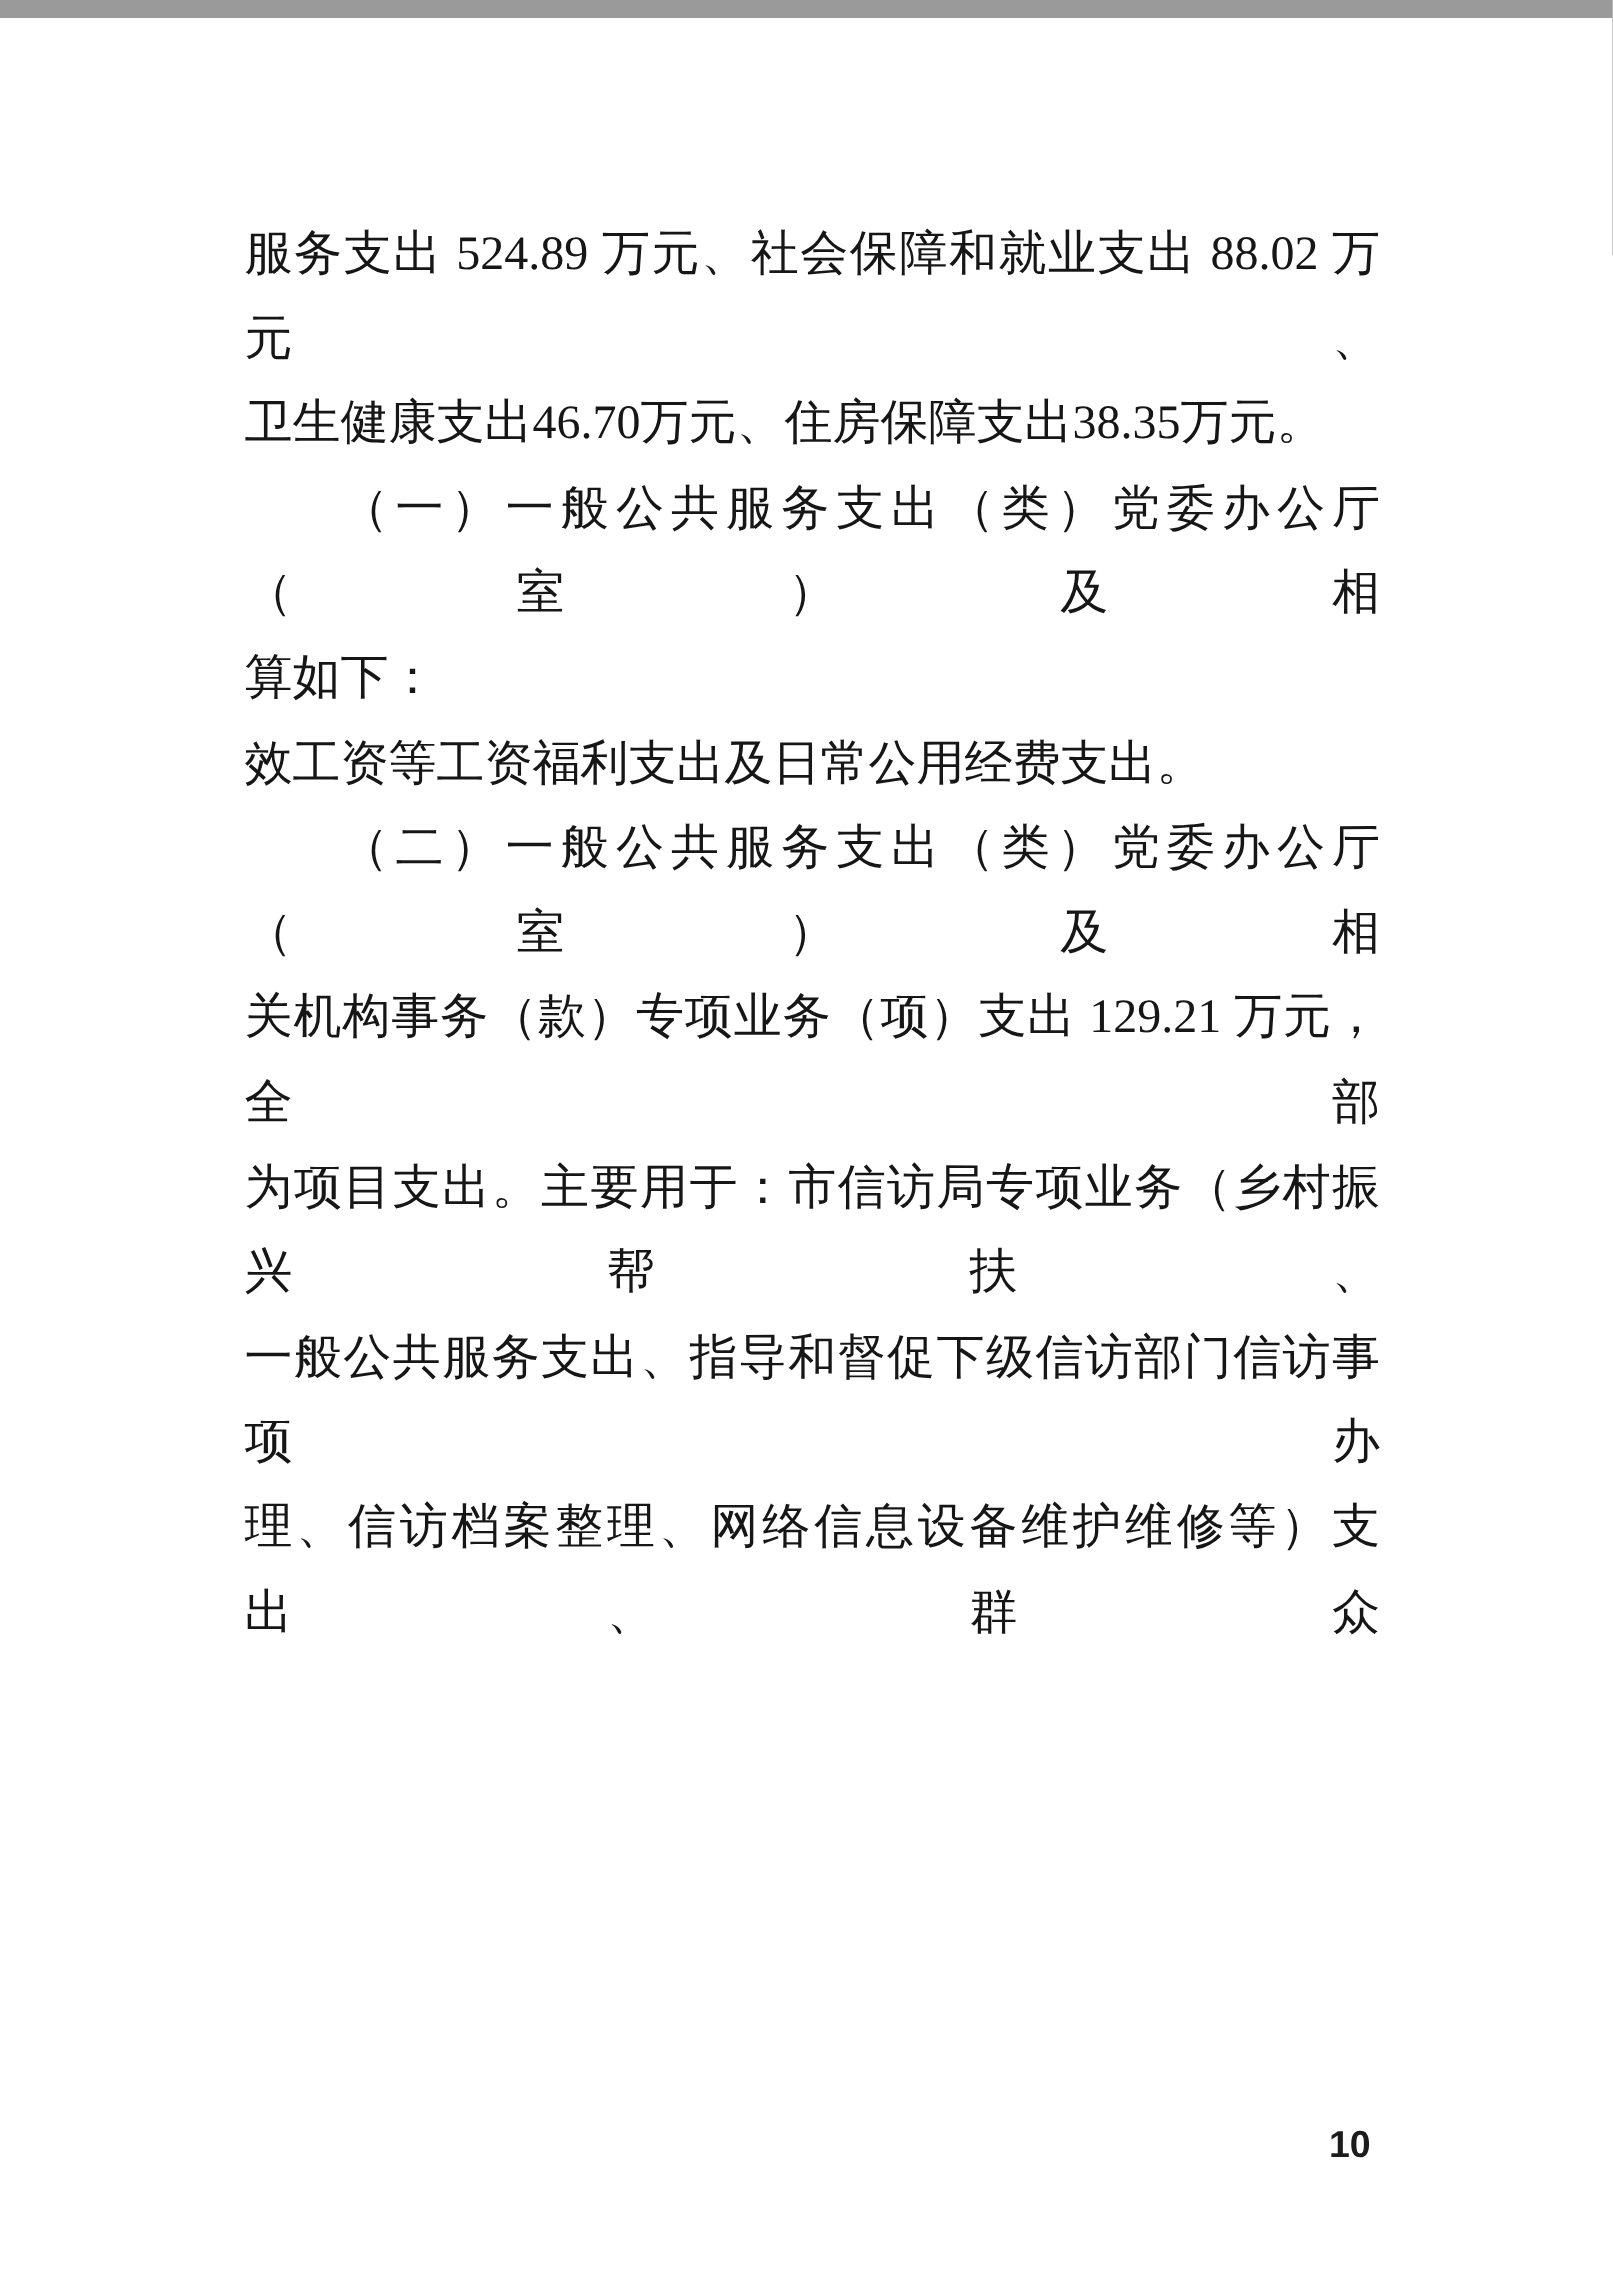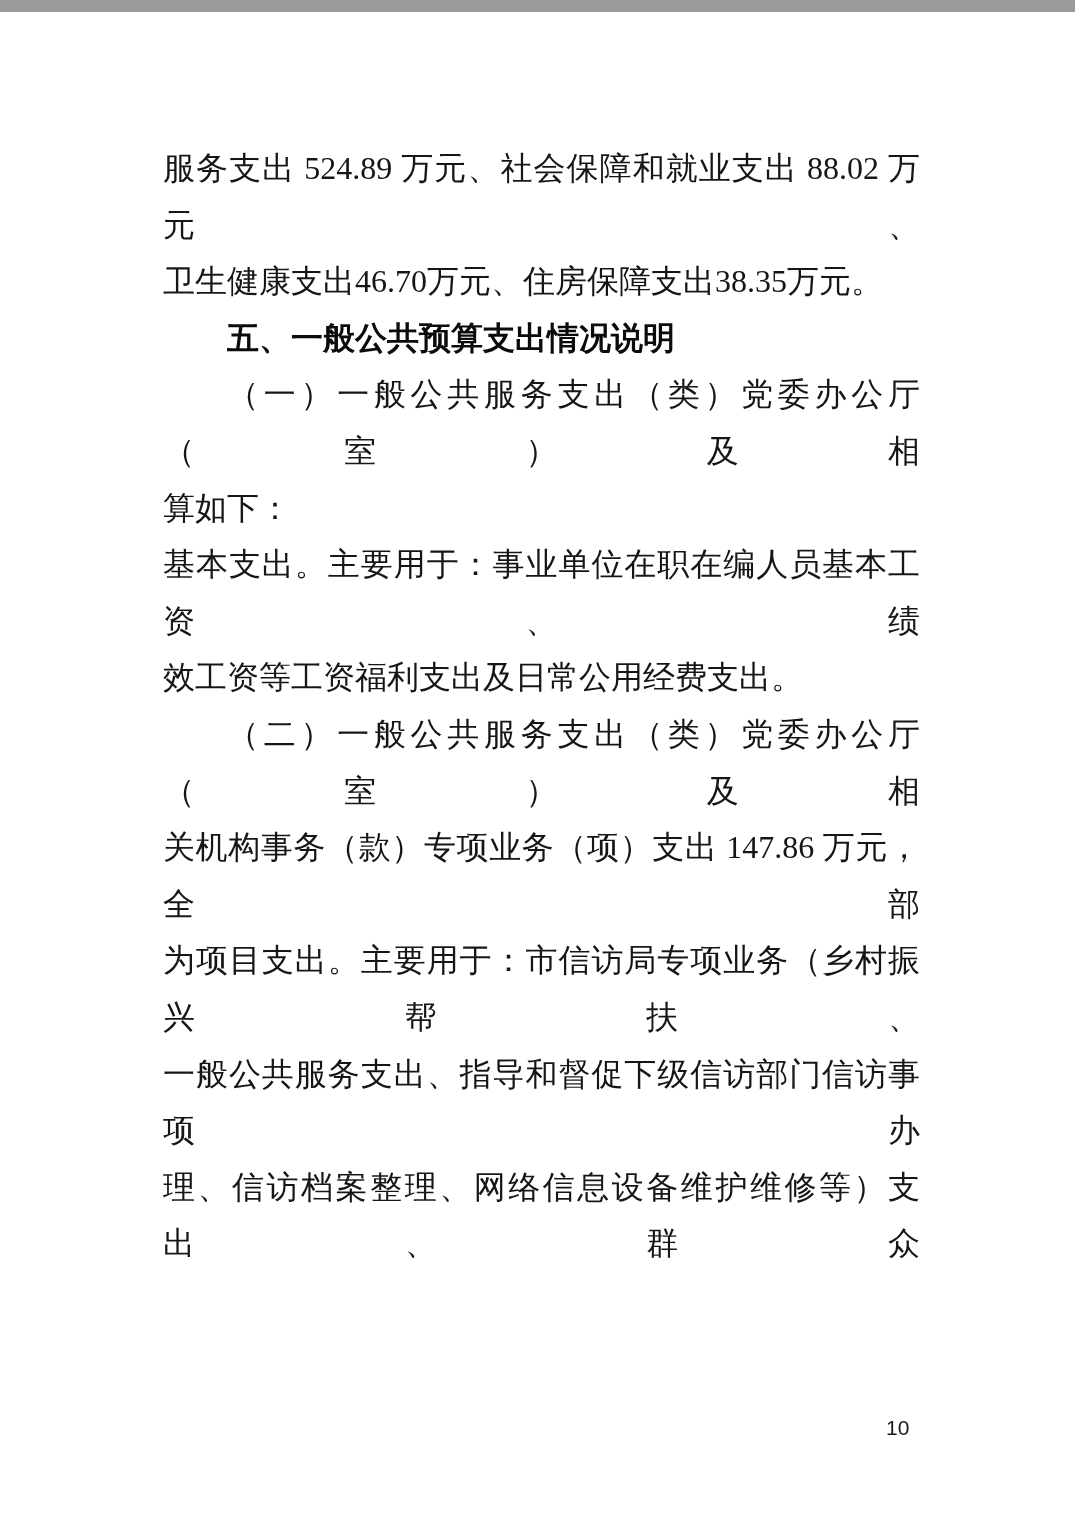--- a/index.html
+++ b/index.html
@@ -42,38 +42,37 @@
   }
   .heading {
     font-family: "Liberation Sans", "DejaVu Sans", sans-serif;
     font-weight: bold;
     color: #0b0b0b;
   }
   .page-num {
     position: absolute;
     left: 886px;
     top: 1404px;
-    font-size: 21px;
+    font-size: 25px;
     color: #1c1c1c;
     font-family: "Liberation Sans", "DejaVu Sans", sans-serif;
+    font-weight: bold;
   }
 </style>
 </head>
 <body>
 
 <div class="page">
   <div class="text-block">
     <div class="line jf">服务支出 524.89 万元、社会保障和就业支出 88.02 万元、</div>
     <div class="line">卫生健康支出46.70万元、住房保障支出38.35万元。</div>
-    <div class="line heading indent">五、一般公共预算支出情况说明</div>
     <div class="line jf indent">（一）一般公共服务支出（类）党委办公厅（室）及相</div>
     <div class="line">算如下：</div>
-    <div class="line jf">基本支出。主要用于：事业单位在职在编人员基本工资、绩</div>
     <div class="line">效工资等工资福利支出及日常公用经费支出。</div>
     <div class="line jf indent">（二）一般公共服务支出（类）党委办公厅（室）及相</div>
-    <div class="line jf">关机构事务（款）专项业务（项）支出 147.86 万元，全部</div>
+    <div class="line jf">关机构事务（款）专项业务（项）支出 129.21 万元，全部</div>
     <div class="line jf">为项目支出。主要用于：市信访局专项业务（乡村振兴帮扶、</div>
     <div class="line jf">一般公共服务支出、指导和督促下级信访部门信访事项办</div>
     <div class="line jf">理、信访档案整理、网络信息设备维护维修等）支出、群众</div>
 
   </div>
   <div class="page-num">10</div>
 </div>
 
 </body></html>

